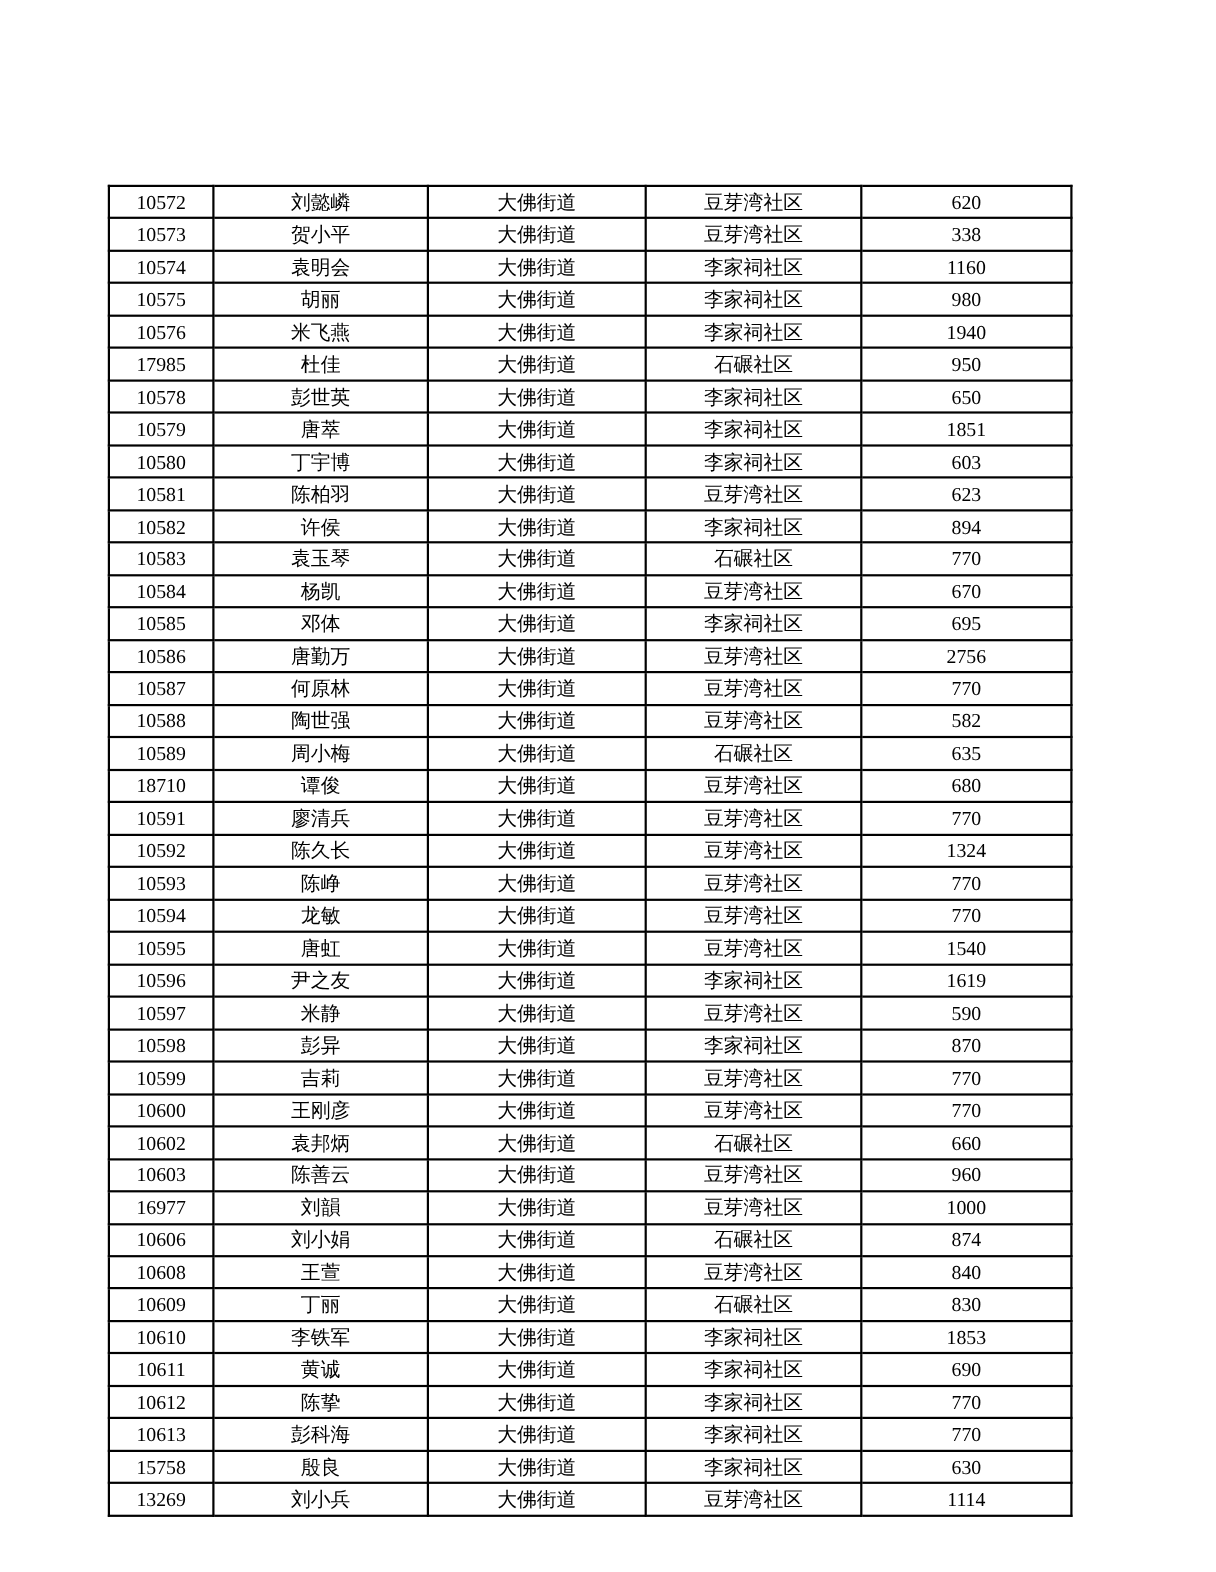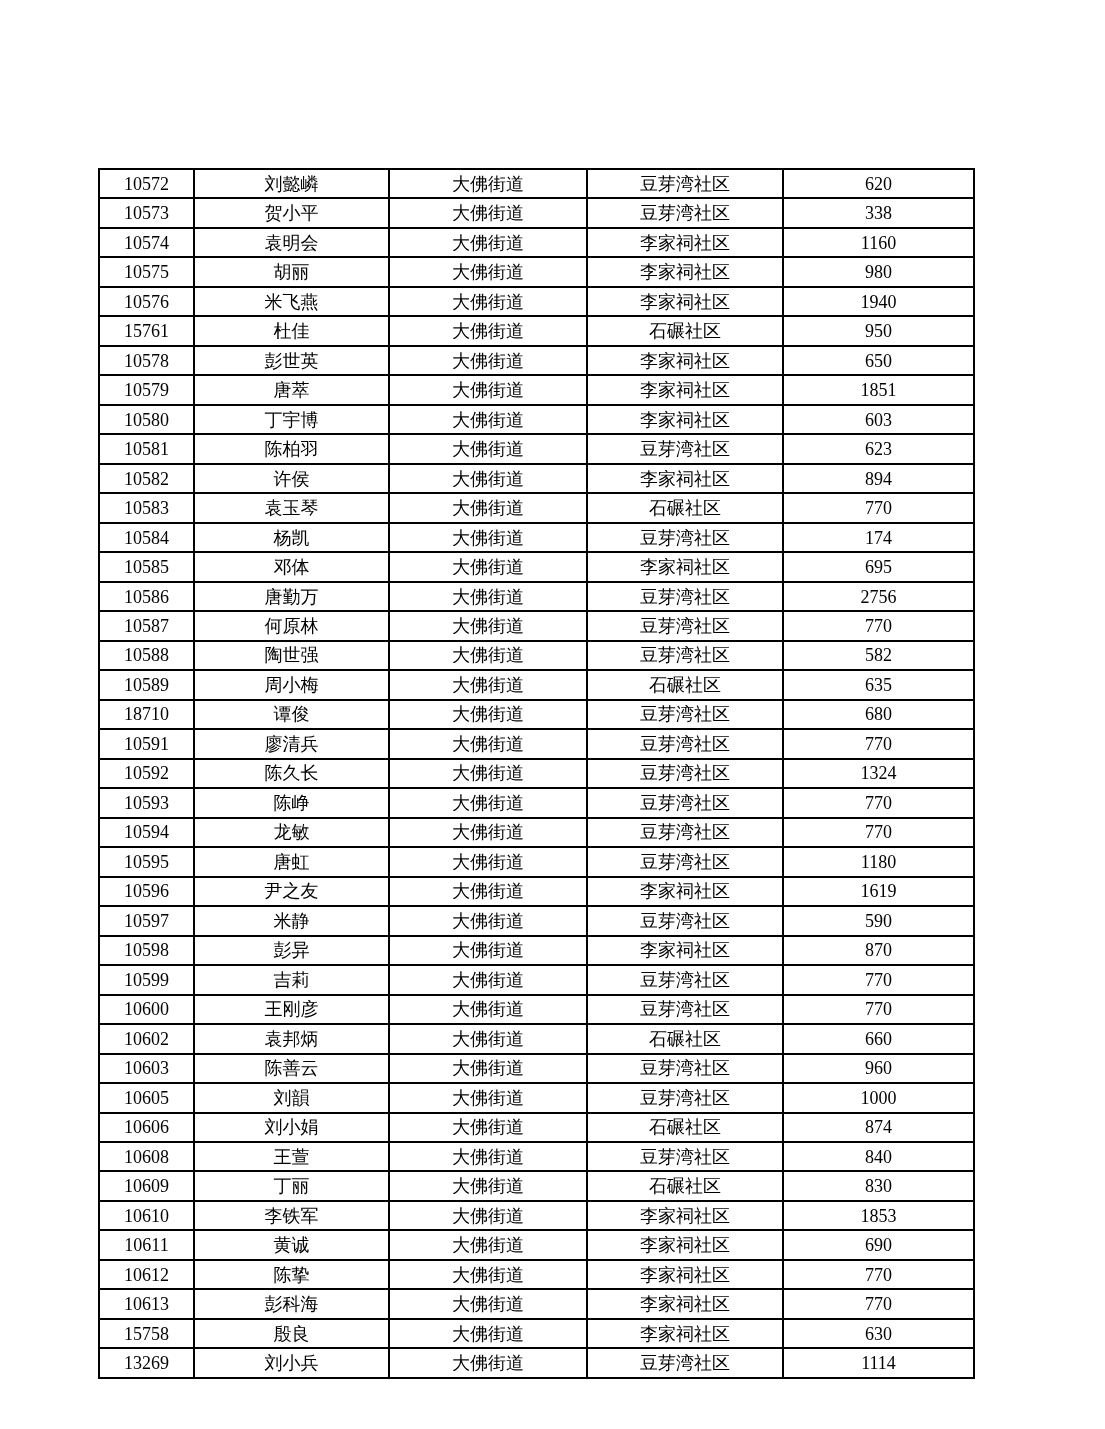--- a/index.html
+++ b/index.html
@@ -88,21 +88,21 @@
           <td>980</td>
         </tr>
         <tr>
           <td>10576</td>
           <td>米飞燕</td>
           <td>大佛街道</td>
           <td>李家祠社区</td>
           <td>1940</td>
         </tr>
         <tr>
-          <td>15761</td>
+          <td>17985</td>
           <td>杜佳</td>
           <td>大佛街道</td>
           <td>石碾社区</td>
           <td>950</td>
         </tr>
         <tr>
           <td>10578</td>
           <td>彭世英</td>
           <td>大佛街道</td>
           <td>李家祠社区</td>
@@ -141,21 +141,21 @@
           <td>袁玉琴</td>
           <td>大佛街道</td>
           <td>石碾社区</td>
           <td>770</td>
         </tr>
         <tr>
           <td>10584</td>
           <td>杨凯</td>
           <td>大佛街道</td>
           <td>豆芽湾社区</td>
-          <td>174</td>
+          <td>670</td>
         </tr>
         <tr>
           <td>10585</td>
           <td>邓体</td>
           <td>大佛街道</td>
           <td>李家祠社区</td>
           <td>695</td>
         </tr>
         <tr>
           <td>10586</td>
@@ -218,21 +218,21 @@
           <td>龙敏</td>
           <td>大佛街道</td>
           <td>豆芽湾社区</td>
           <td>770</td>
         </tr>
         <tr>
           <td>10595</td>
           <td>唐虹</td>
           <td>大佛街道</td>
           <td>豆芽湾社区</td>
-          <td>1180</td>
+          <td>1540</td>
         </tr>
         <tr>
           <td>10596</td>
           <td>尹之友</td>
           <td>大佛街道</td>
           <td>李家祠社区</td>
           <td>1619</td>
         </tr>
         <tr>
           <td>10597</td>
@@ -270,21 +270,21 @@
           <td>660</td>
         </tr>
         <tr>
           <td>10603</td>
           <td>陈善云</td>
           <td>大佛街道</td>
           <td>豆芽湾社区</td>
           <td>960</td>
         </tr>
         <tr>
-          <td>10605</td>
+          <td>16977</td>
           <td>刘韻</td>
           <td>大佛街道</td>
           <td>豆芽湾社区</td>
           <td>1000</td>
         </tr>
         <tr>
           <td>10606</td>
           <td>刘小娟</td>
           <td>大佛街道</td>
           <td>石碾社区</td>

